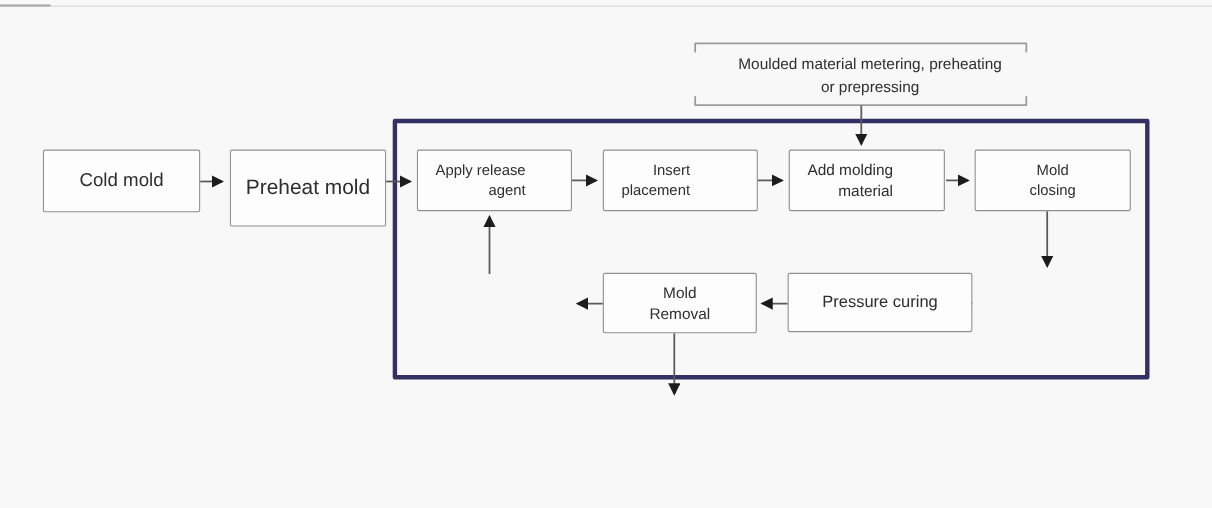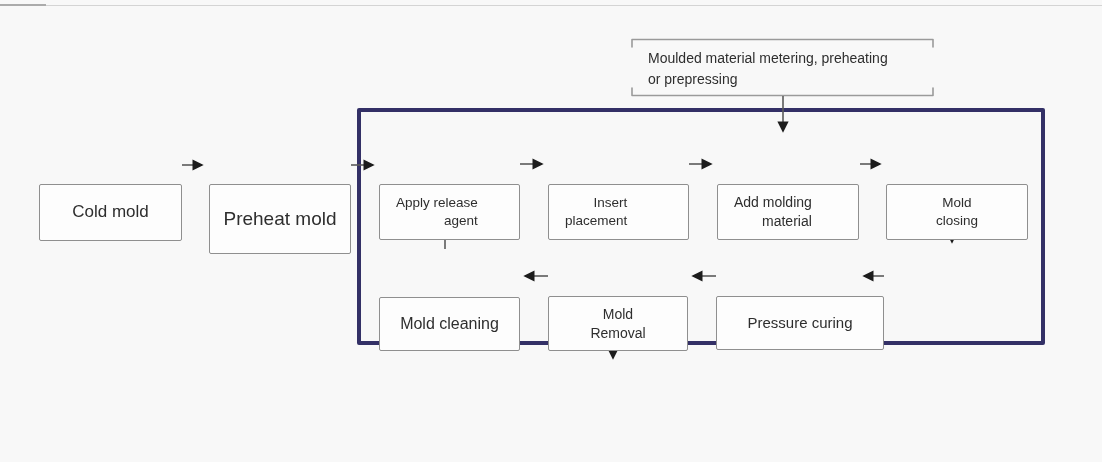--- a/index.html
+++ b/index.html
@@ -59,21 +59,20 @@
     background:var(--box-fill);
     border:1.5px solid var(--box-border);
     border-radius:2px;
     color:var(--text);
     display:flex;
     align-items:center;
     justify-content:center;
     text-align:center;
     white-space:pre-line;
     line-height:1.35;
-    margin-top:48px;
   }
   .node.left-align{
     justify-content:flex-start;
     text-align:right;
     padding-left:16px;
   }
   .n-cold       {left:39px;  top:136px; width:143px; height:57px; font-size:17px;}
   .n-preheat    {left:209px; top:136px; width:142px; height:70px; font-size:19px;}
   .n-apply      {left:379px; top:136px; width:141px; height:56px; font-size:13.5px;}
   .n-insert     {left:548px; top:136px; width:141px; height:56px; font-size:13.5px;}
@@ -85,21 +84,21 @@
   .n-cleaning   {left:379px; top:249px; width:141px; height:54px; font-size:16px;}
   .n-after      {left:548px; top:363px; width:141px; height:56px; font-size:12.5px;}
   .bracket-label{
     position:absolute;
     left:648px; top:48px;
     width:286px;
     font-size:14px;
     line-height:21px;
     color:var(--text);
     white-space:pre-line;
-    text-align:left;
+    text-align:center;
   }
 </style>
 </head>
 <body>
 
 <div class="canvas">
 
   <div class="top-rule"></div>
   <div class="top-rule-left"></div>
 
@@ -151,16 +150,15 @@
 
   <div class="node n-closing">Mold
 closing</div>
 
 
   <div class="node n-pressure">Pressure curing</div>
 
   <div class="node n-removal">Mold
 Removal</div>
 
-  <div class="node n-cleaning">Mold cleaning</div>
 
 
 </div>
 
 </body></html>

